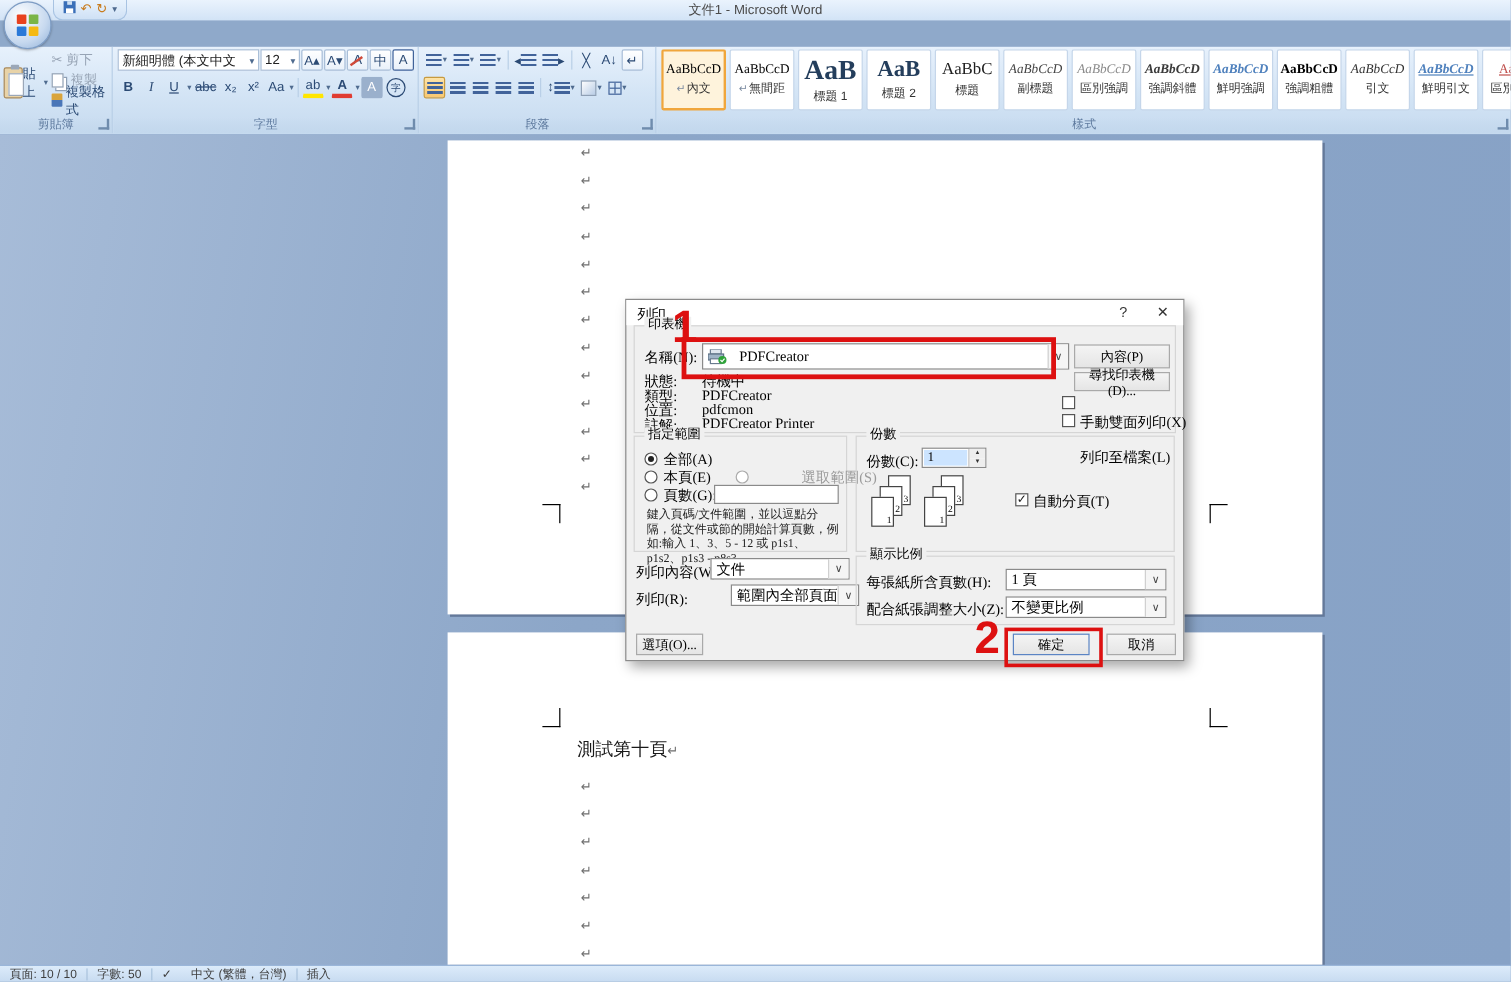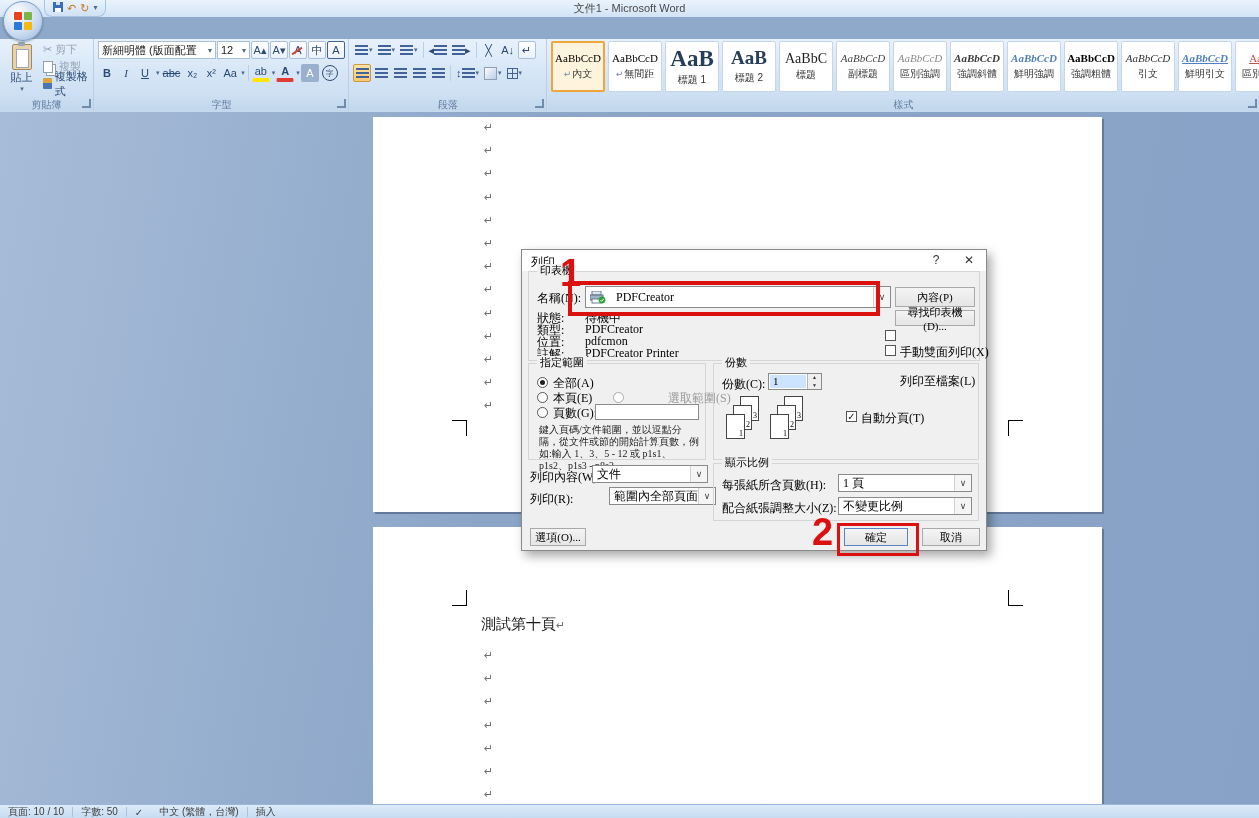--- a/index.html
+++ b/index.html
@@ -40,21 +40,21 @@
   .rbtn.boxed{border:1px solid #aabfd8;background:linear-gradient(#fff,#e9f1fa);}
   .rbtn.sel{background:linear-gradient(#fde3a7,#f8c870);border:1px solid #c79a3f;}
   .rcombo{display:inline-flex;align-items:center;height:18px;background:#fff;border:1px solid #aabfd8;font-size:11px;padding:0 3px;color:#222;box-sizing:border-box;}
   .rcombo .arr{margin-left:auto;font-size:8px;color:#4f6b8f;}
   .sep-v{display:inline-block;width:1px;height:16px;background:#b9cfe7;margin:0 2px;}
   .st{display:inline-block;width:13px;height:11px;background:repeating-linear-gradient(to bottom,#41639a 0,#41639a 2px,rgba(0,0,0,0) 2px,rgba(0,0,0,0) 4px);}
   .tiny-arr{font-size:7px;color:#4f6b8f;margin-left:1px;}
   .row-flex{display:flex;align-items:center;gap:1px;padding:2px 3px;}
 
   
-  .paste-big{position:absolute;left:3px;top:2px;width:37px;height:55px;display:flex;flex-direction:column;align-items:center;justify-content:center;font-size:11px;color:#2b4a74;}
+  .paste-big{position:absolute;left:3px;top:2px;width:37px;height:55px;display:flex;flex-direction:row;align-items:center;justify-content:flex-end;font-size:11px;color:#2b4a74;}
   .ic-paste{position:relative;width:18px;height:24px;background:#e8d3a8;border:1px solid #a8895b;border-radius:2px;}
   .ic-paste::before{content:"";position:absolute;left:5px;top:-3px;width:7px;height:4px;background:#9aa7b8;border-radius:1px;}
   .ic-paste::after{content:"";position:absolute;left:3px;top:4px;width:11px;height:17px;background:#fff;border:1px solid #9aa7b8;}
   .mini-col{position:absolute;left:43px;top:2px;display:flex;flex-direction:column;}
   .mini-row{display:flex;align-items:center;gap:3px;height:17px;font-size:11px;}
   .txt-dis{color:#97a4b5;}
   .txt-en{color:#2b4a74;}
   .ic-copy{display:inline-block;width:8px;height:10px;border:1px solid #8fa0b5;background:#fff;box-shadow:3px 3px 0 -1px #fff,3px 3px 0 0 #8fa0b5;margin-right:3px;}
   .ic-brush{display:inline-block;width:10px;height:11px;background:linear-gradient(#d9a43b 0 5px,#4a76b8 5px);border-radius:1px;}
 
@@ -179,21 +179,21 @@
           <span class="txt-en">複製格式</span>
         </div>
       </div>
       <div class="g-label">剪貼簿</div>
       <span class="launcher"></span>
     </div>
 
     <div class="rgroup" style="left:95px;width:254px;">
       <div class="row-flex">
         <span class="rcombo" style="width:122px;">
-          <span style="overflow:hidden;white-space:nowrap;">新細明體 (版面配置</span>
+          <span style="overflow:hidden;white-space:nowrap;">新細明體 (本文中文</span>
           <span class="arr">▾</span>
         </span>
         <span class="rcombo" style="width:34px;">
           <span>12</span>
           <span class="arr">▾</span>
         </span>
         <span class="rbtn boxed">A▴</span>
         <span class="rbtn boxed">A▾</span>
         <span class="rbtn boxed clearfmt">A</span>
         <span class="rbtn boxed">中</span>

